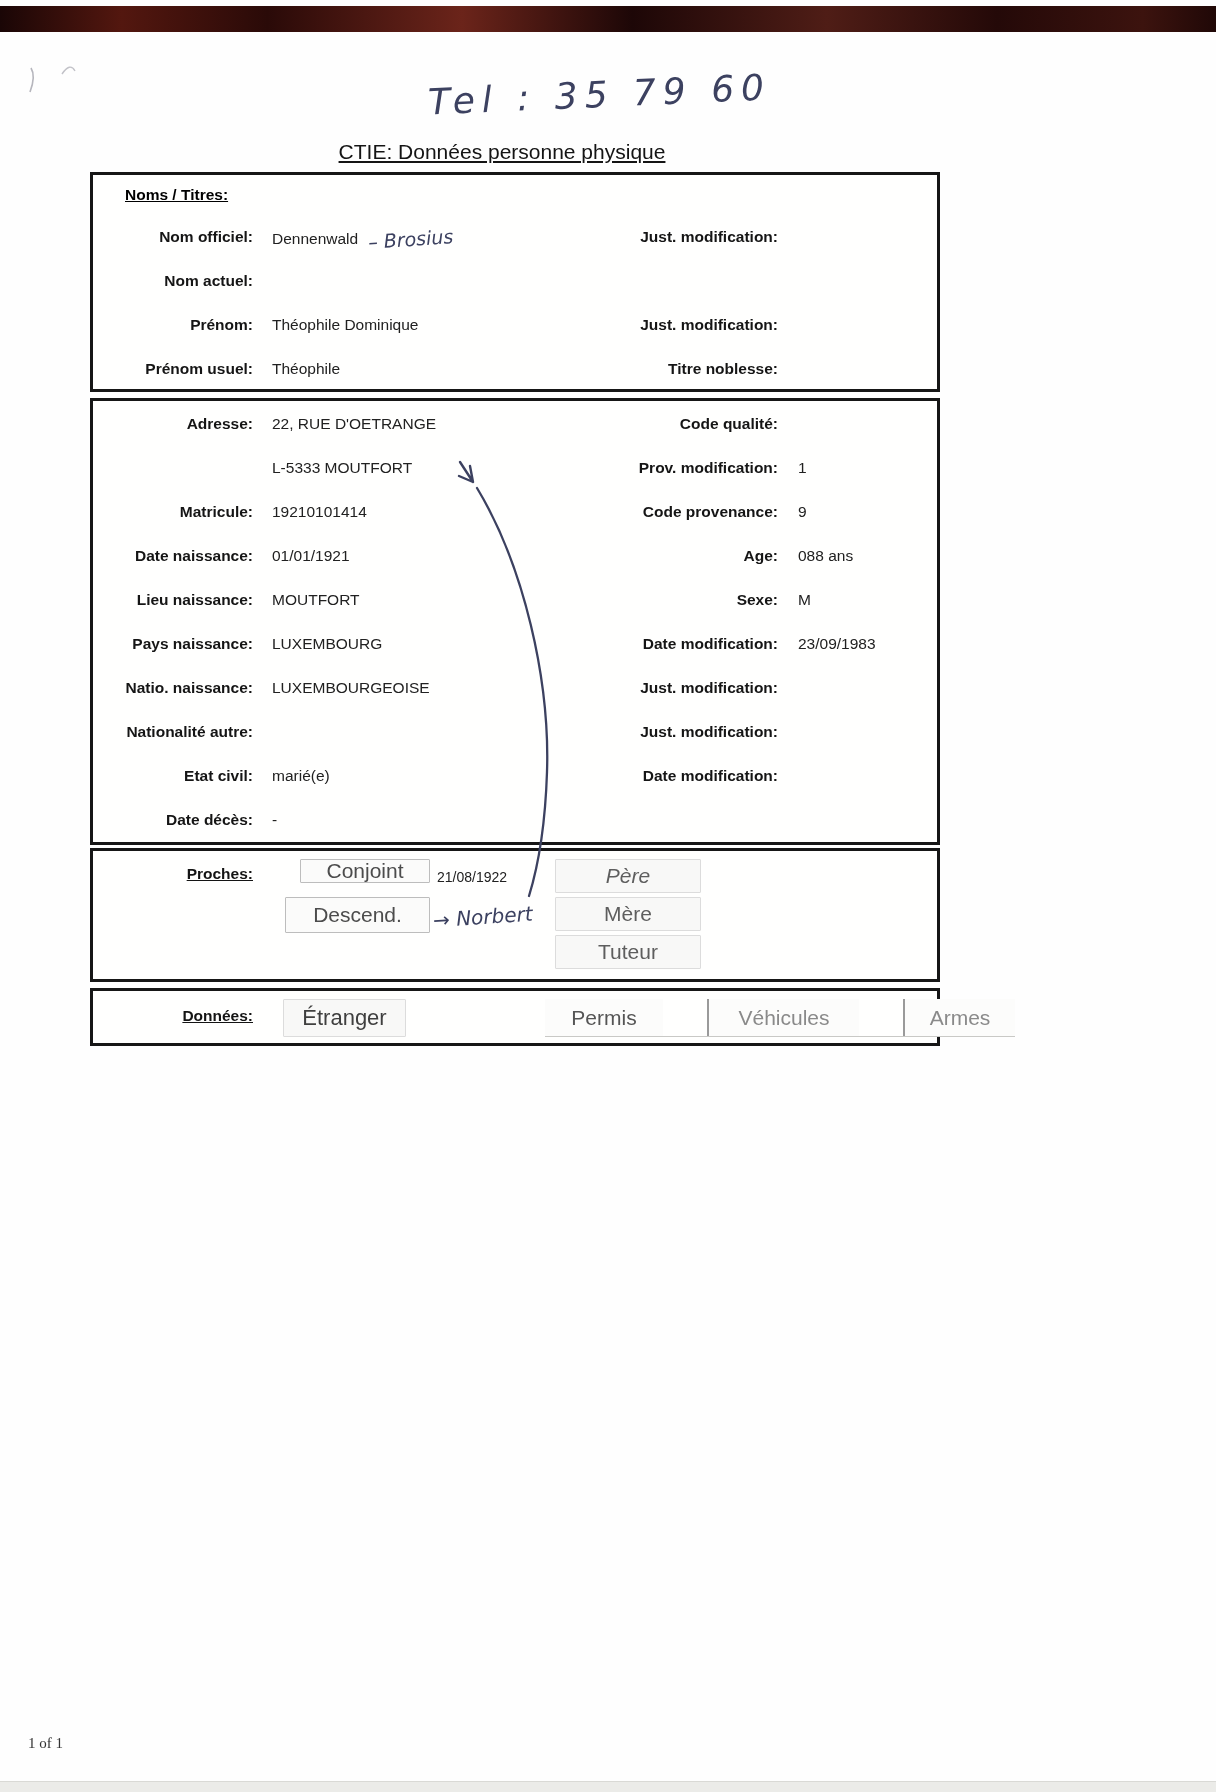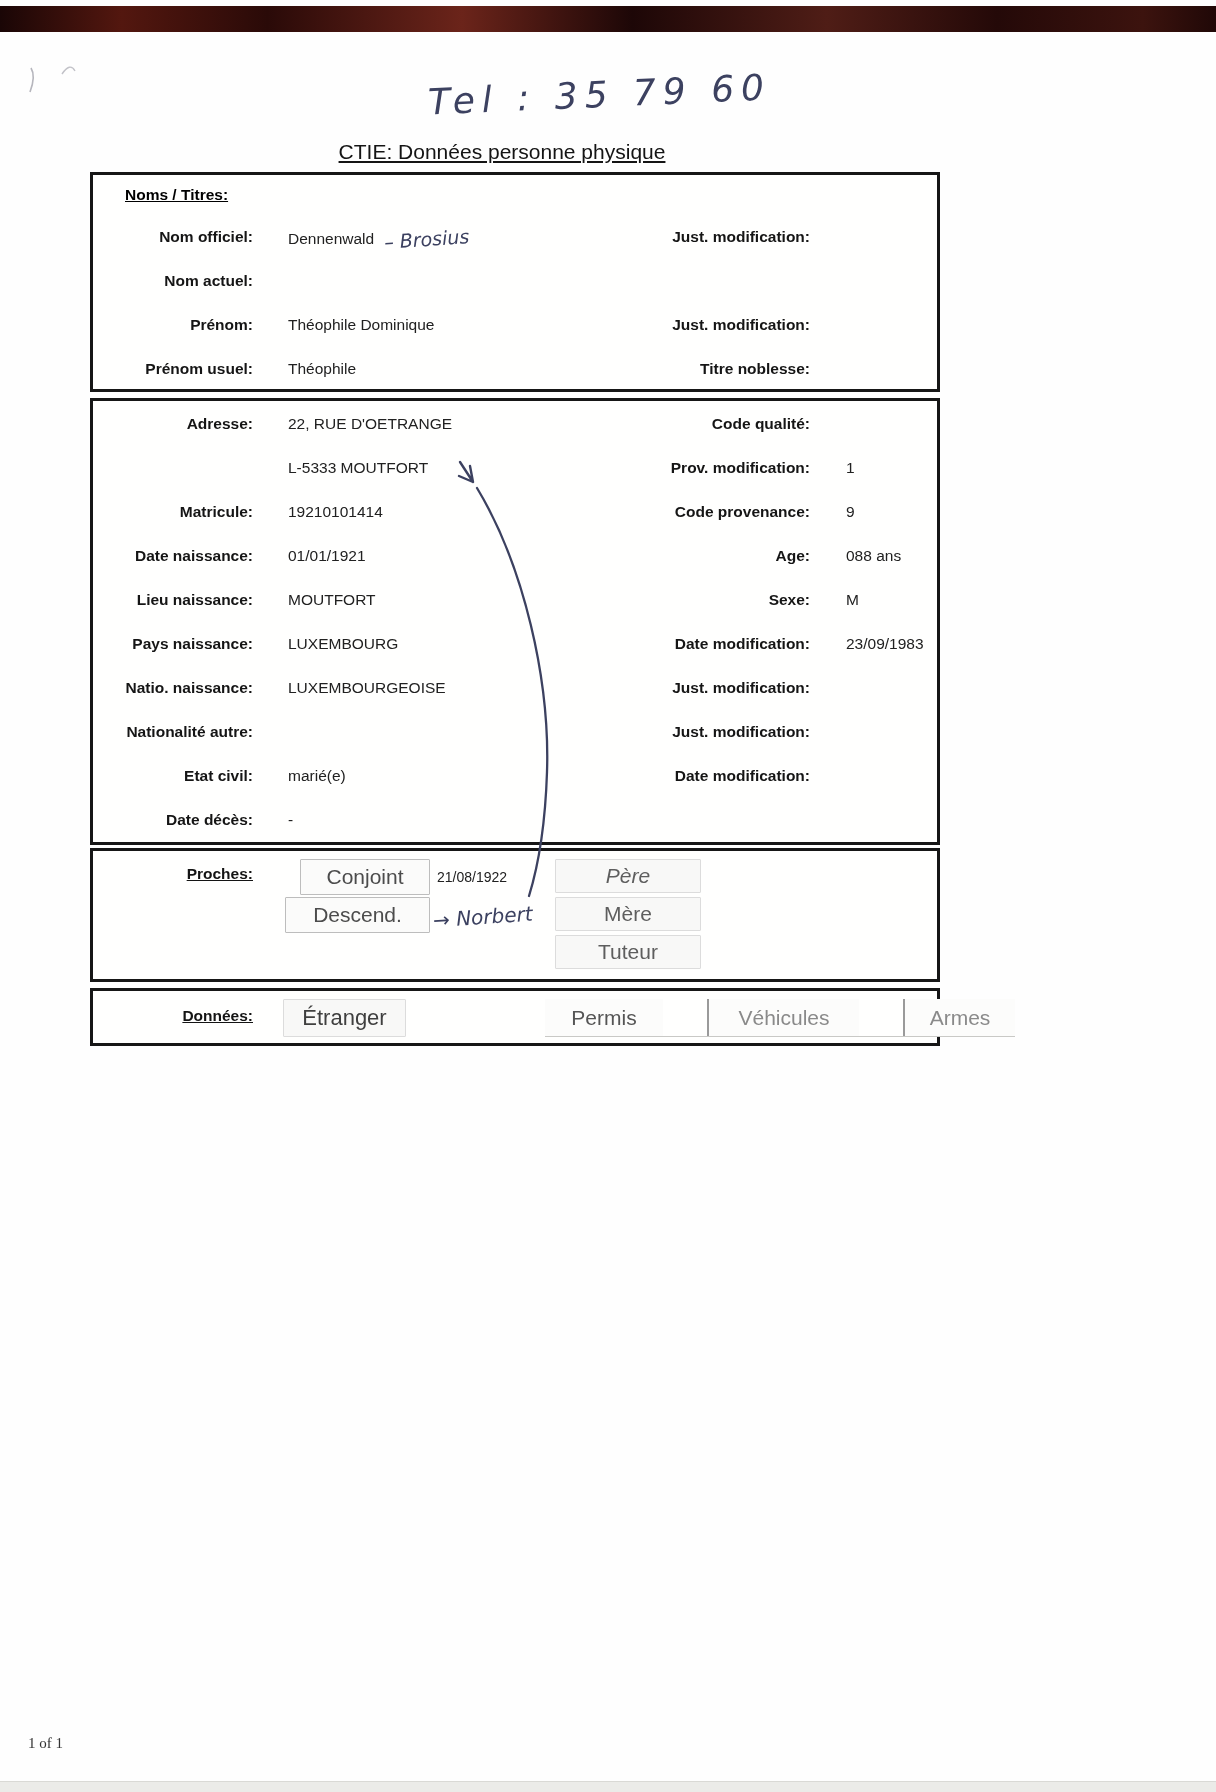--- a/index.html
+++ b/index.html
@@ -61,21 +61,21 @@
 
   .heading-row { height:40px; display:flex; align-items:center; }
   .section-heading {
     margin-left:32px; font-weight:bold; font-size:15.5px;
     text-decoration:underline; color:#000000;
   }
 
   .row {
     display:grid;
     grid-template-columns:160px 280px 265px 139px;
-    height:44px; align-items:center;gap:16px;
+    height:44px; align-items:center;
   }
   .lbl  { font-weight:bold; text-align:right; font-size:15.5px; color:#151515; }
   .val  { padding-left:19px; font-size:15.5px; color:#212121; position:relative; white-space:nowrap; }
   .rlbl { font-weight:bold; text-align:right; padding-right:20px; font-size:15.5px; color:#151515; }
   .rval { font-size:15.5px; color:#212121; }
 
   
   .side-label {
     position:absolute; left:0; width:160px; text-align:right;
     font-weight:bold; font-size:15.5px; text-decoration:underline; color:#141414;
@@ -210,21 +210,21 @@
       <span class="lbl">Date décès:</span>
       <span class="val">-</span>
       <span class="rlbl"></span>
       <span class="rval"></span>
     </div>
   </section>
 
   <section class="box box3" style="position:absolute;">
     <span class="side-label" style="top:14px;">Proches:</span>
 
-    <div class="scan-btn" style="left:207px; top:8px; width:130px; height:36px;text-align:right;">Conjoint</div>
+    <div class="scan-btn" style="left:207px; top:8px; width:130px; height:24px;text-align:right;">Conjoint</div>
     <span class="conjoint-value">21/08/1922</span>
 
     <div class="scan-btn" style="left:192px; top:46px; width:145px; height:36px;">Descend.</div>
     <span class="hand hand-norbert">→ Norbert</span>
 
     <div class="scan-btn btn-soft" style="left:462px; top:8px;  width:146px; height:34px;font-style:italic;">Père</div>
     <div class="scan-btn btn-soft" style="left:462px; top:46px; width:146px; height:34px;">Mère</div>
     <div class="scan-btn btn-soft" style="left:462px; top:84px; width:146px; height:34px;">Tuteur</div>
   </section>
 

